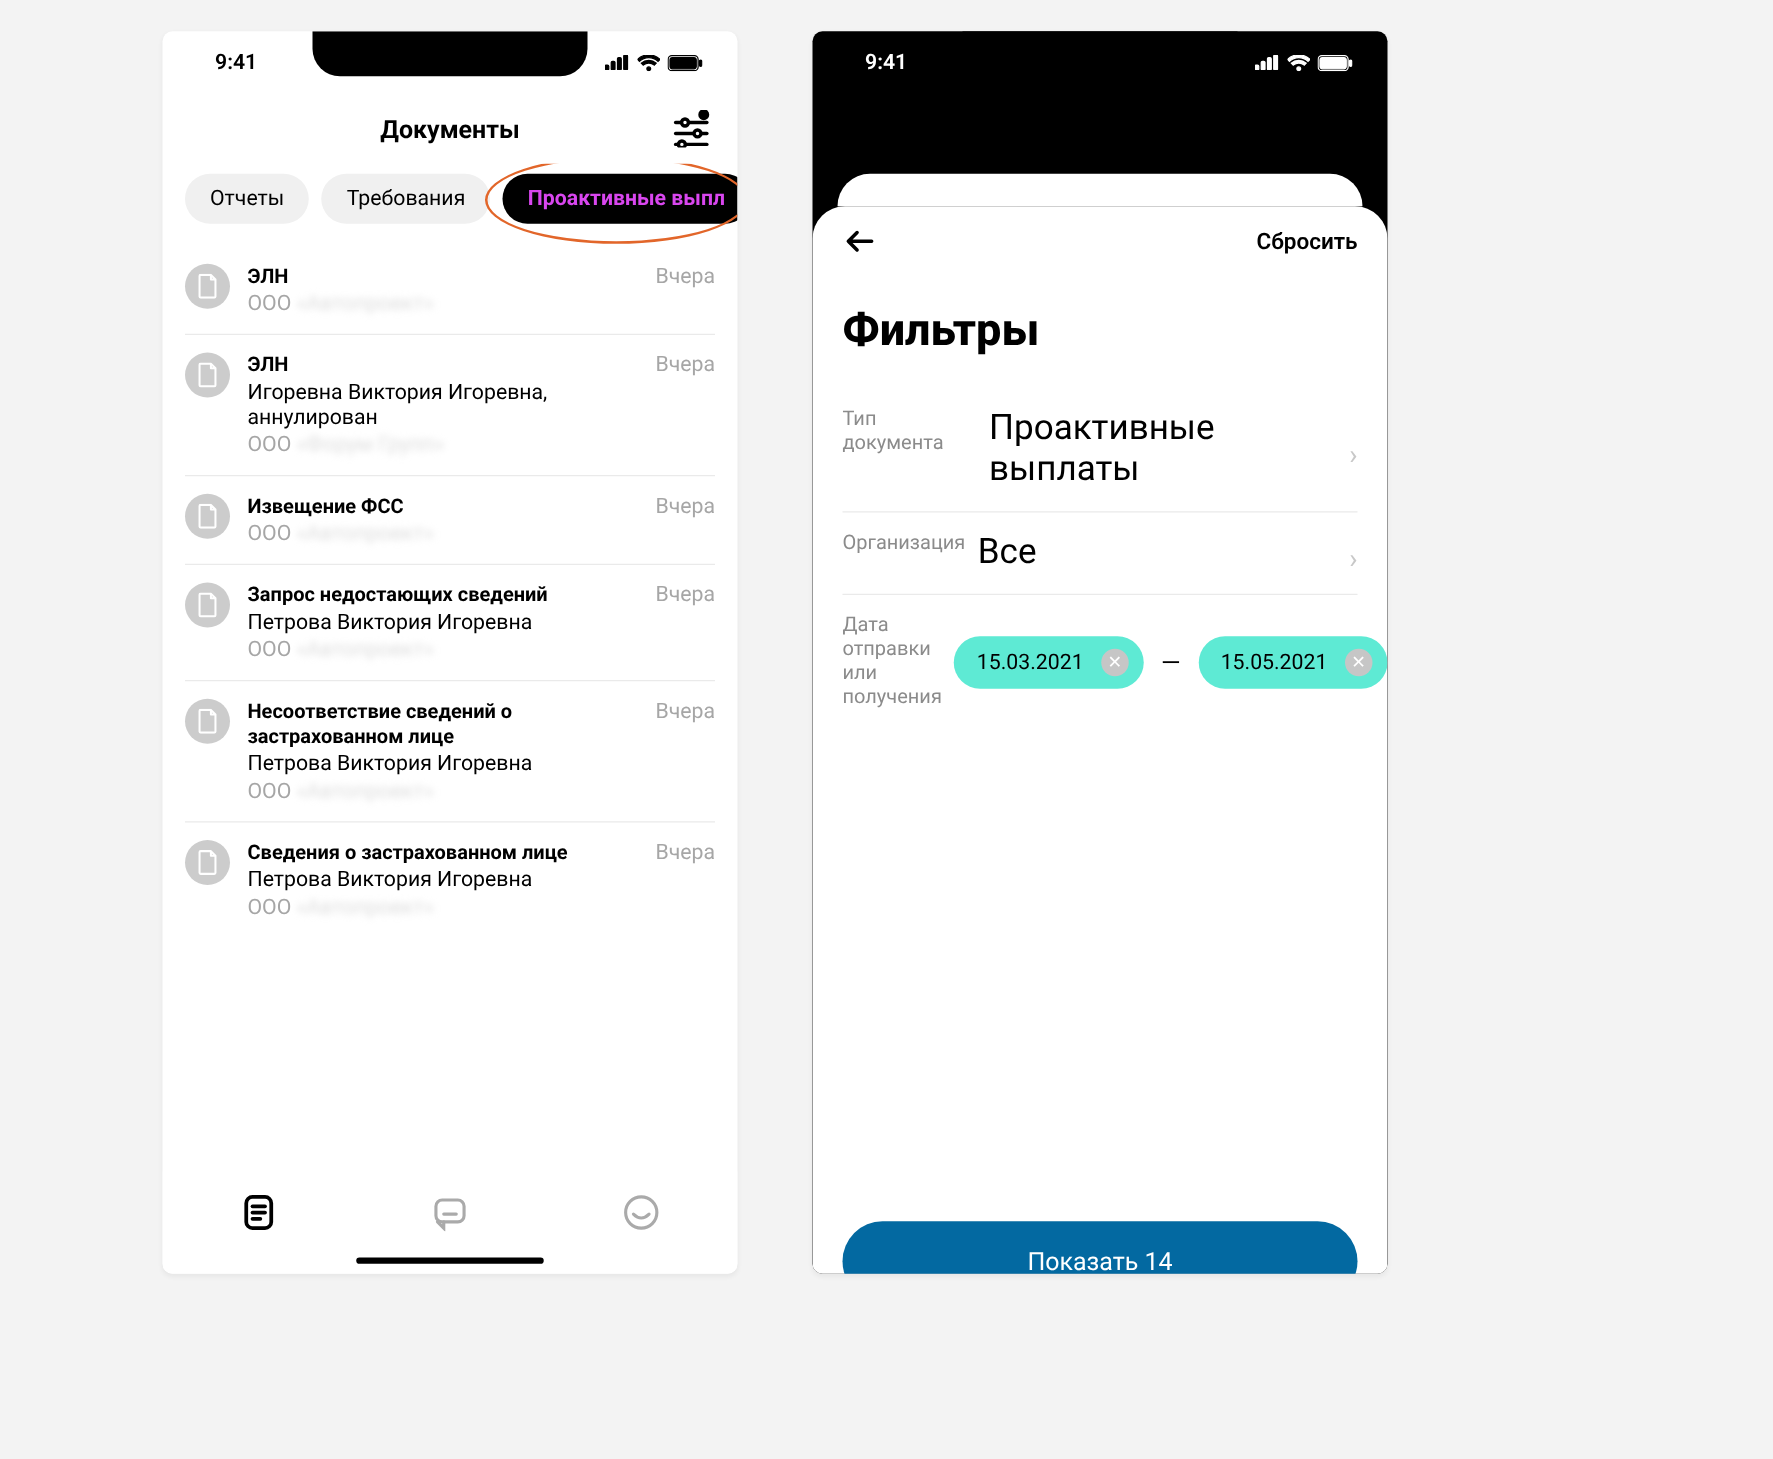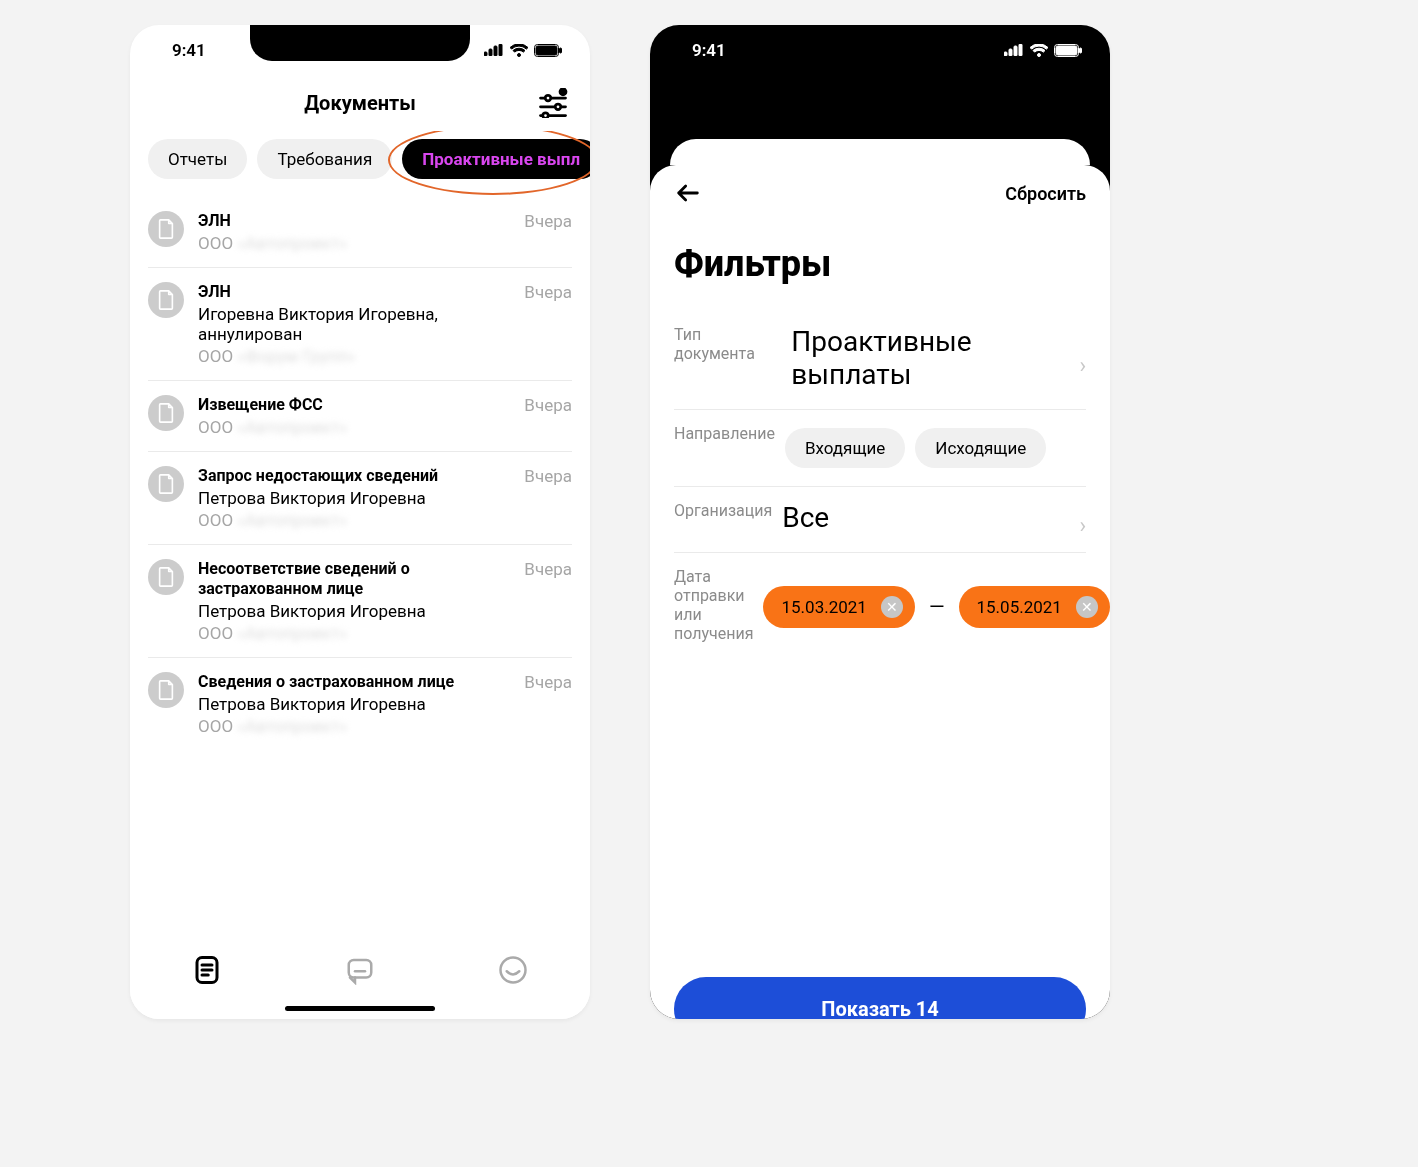--- a/index.html
+++ b/index.html
@@ -9,21 +9,21 @@
     width: 1418px;
     height: 1167px;
     display: flex;
     gap: 60px;
     padding: 25px 130px;
   }
   .phone {
     width: 460px;
     height: 994px;
     background: #fff;
-    border-radius: 29px;
+    border-radius: 8px;
     position: relative;
     overflow: hidden;
     box-shadow: 0 2px 4px rgba(0,0,0,0.05);
   }
   .phone.dark-top {
     background: #000;
   }
   .notch {
     position: absolute;
     top: 0;
@@ -268,48 +268,48 @@
     display: flex;
     align-items: center;
     gap: 14px;
     margin-top: 4px;
   }
   .date-chip {
     display: flex;
     align-items: center;
     gap: 14px;
     padding: 10px 12px 10px 18px;
-    background: #f97316;
+    background: #5eead4;
     border-radius: 22px;
     font-size: 17px;
   }
   .date-chip .x {
     width: 22px; height: 22px;
     background: #c6c6c6;
     border-radius: 50%;
     display: flex; align-items: center; justify-content: center;
     color: #fff;
     font-size: 14px;
     line-height: 1;
   }
   .dash {
     font-size: 20px;
     color: #000;
   }
   .primary-btn {
     position: absolute;
     bottom: 28px;
     left: 24px; right: 24px;
-    background: #1d4ed8;
+    background: #0369a1;
     color: #fff;
     text-align: center;
     padding: 20px 0;
     border-radius: 34px;
     font-size: 20px;
-    font-weight: 700;
+    font-weight: 400;
   }
 </style>
 </head>
 <body>
 
 <div class="phone">
   <div class="notch"></div>
   <div class="statusbar light">
     <div class="time">9:41</div>
     <div class="status-icons light">
@@ -500,27 +500,20 @@
     </div>
 
     <div class="sheet-title">Фильтры</div>
 
     <div class="field">
       <div class="field-label">Тип документа</div>
       <div class="field-value">Проактивные выплаты</div>
       <div class="chevron">›</div>
     </div>
 
-    <div class="field">
-      <div class="field-label">Направление</div>
-      <div class="dir-chips">
-        <div class="dir-chip">Входящие</div>
-        <div class="dir-chip">Исходящие</div>
-      </div>
-    </div>
 
     <div class="field">
       <div class="field-label">Организация</div>
       <div class="field-value">Все</div>
       <div class="chevron">›</div>
     </div>
 
     <div class="field no-border">
       <div class="field-label">Дата отправки или получения</div>
       <div class="date-row">

